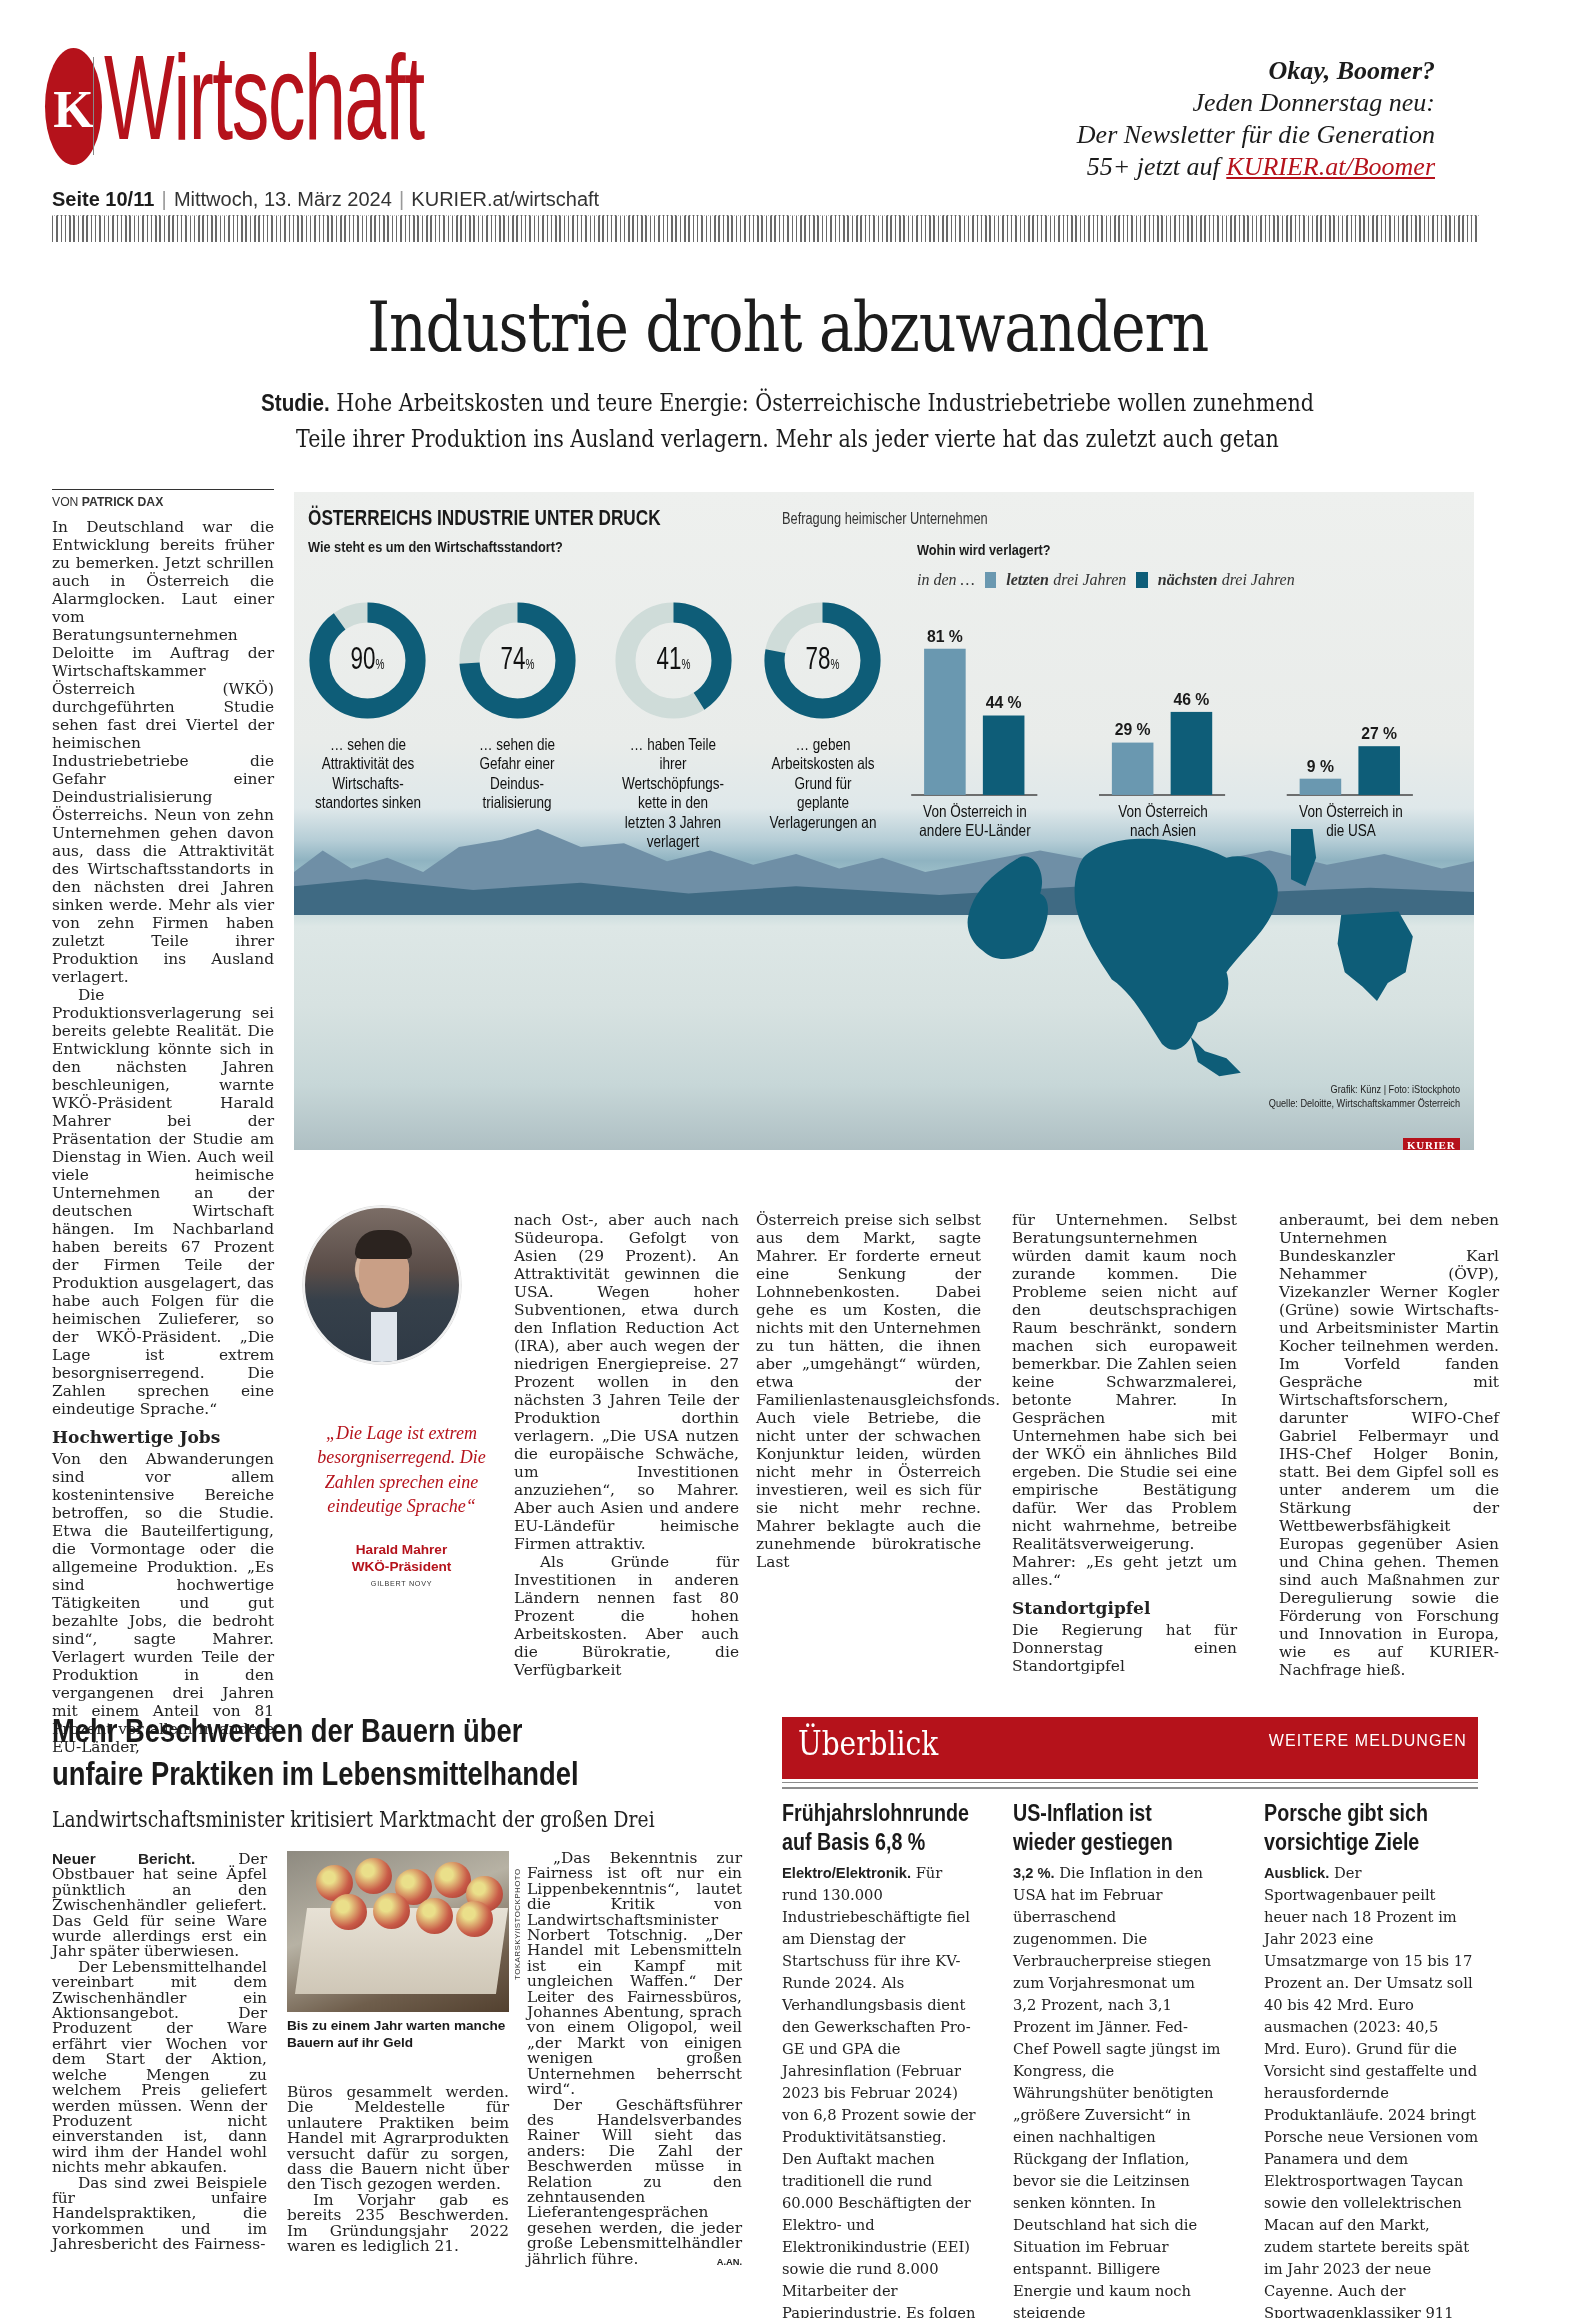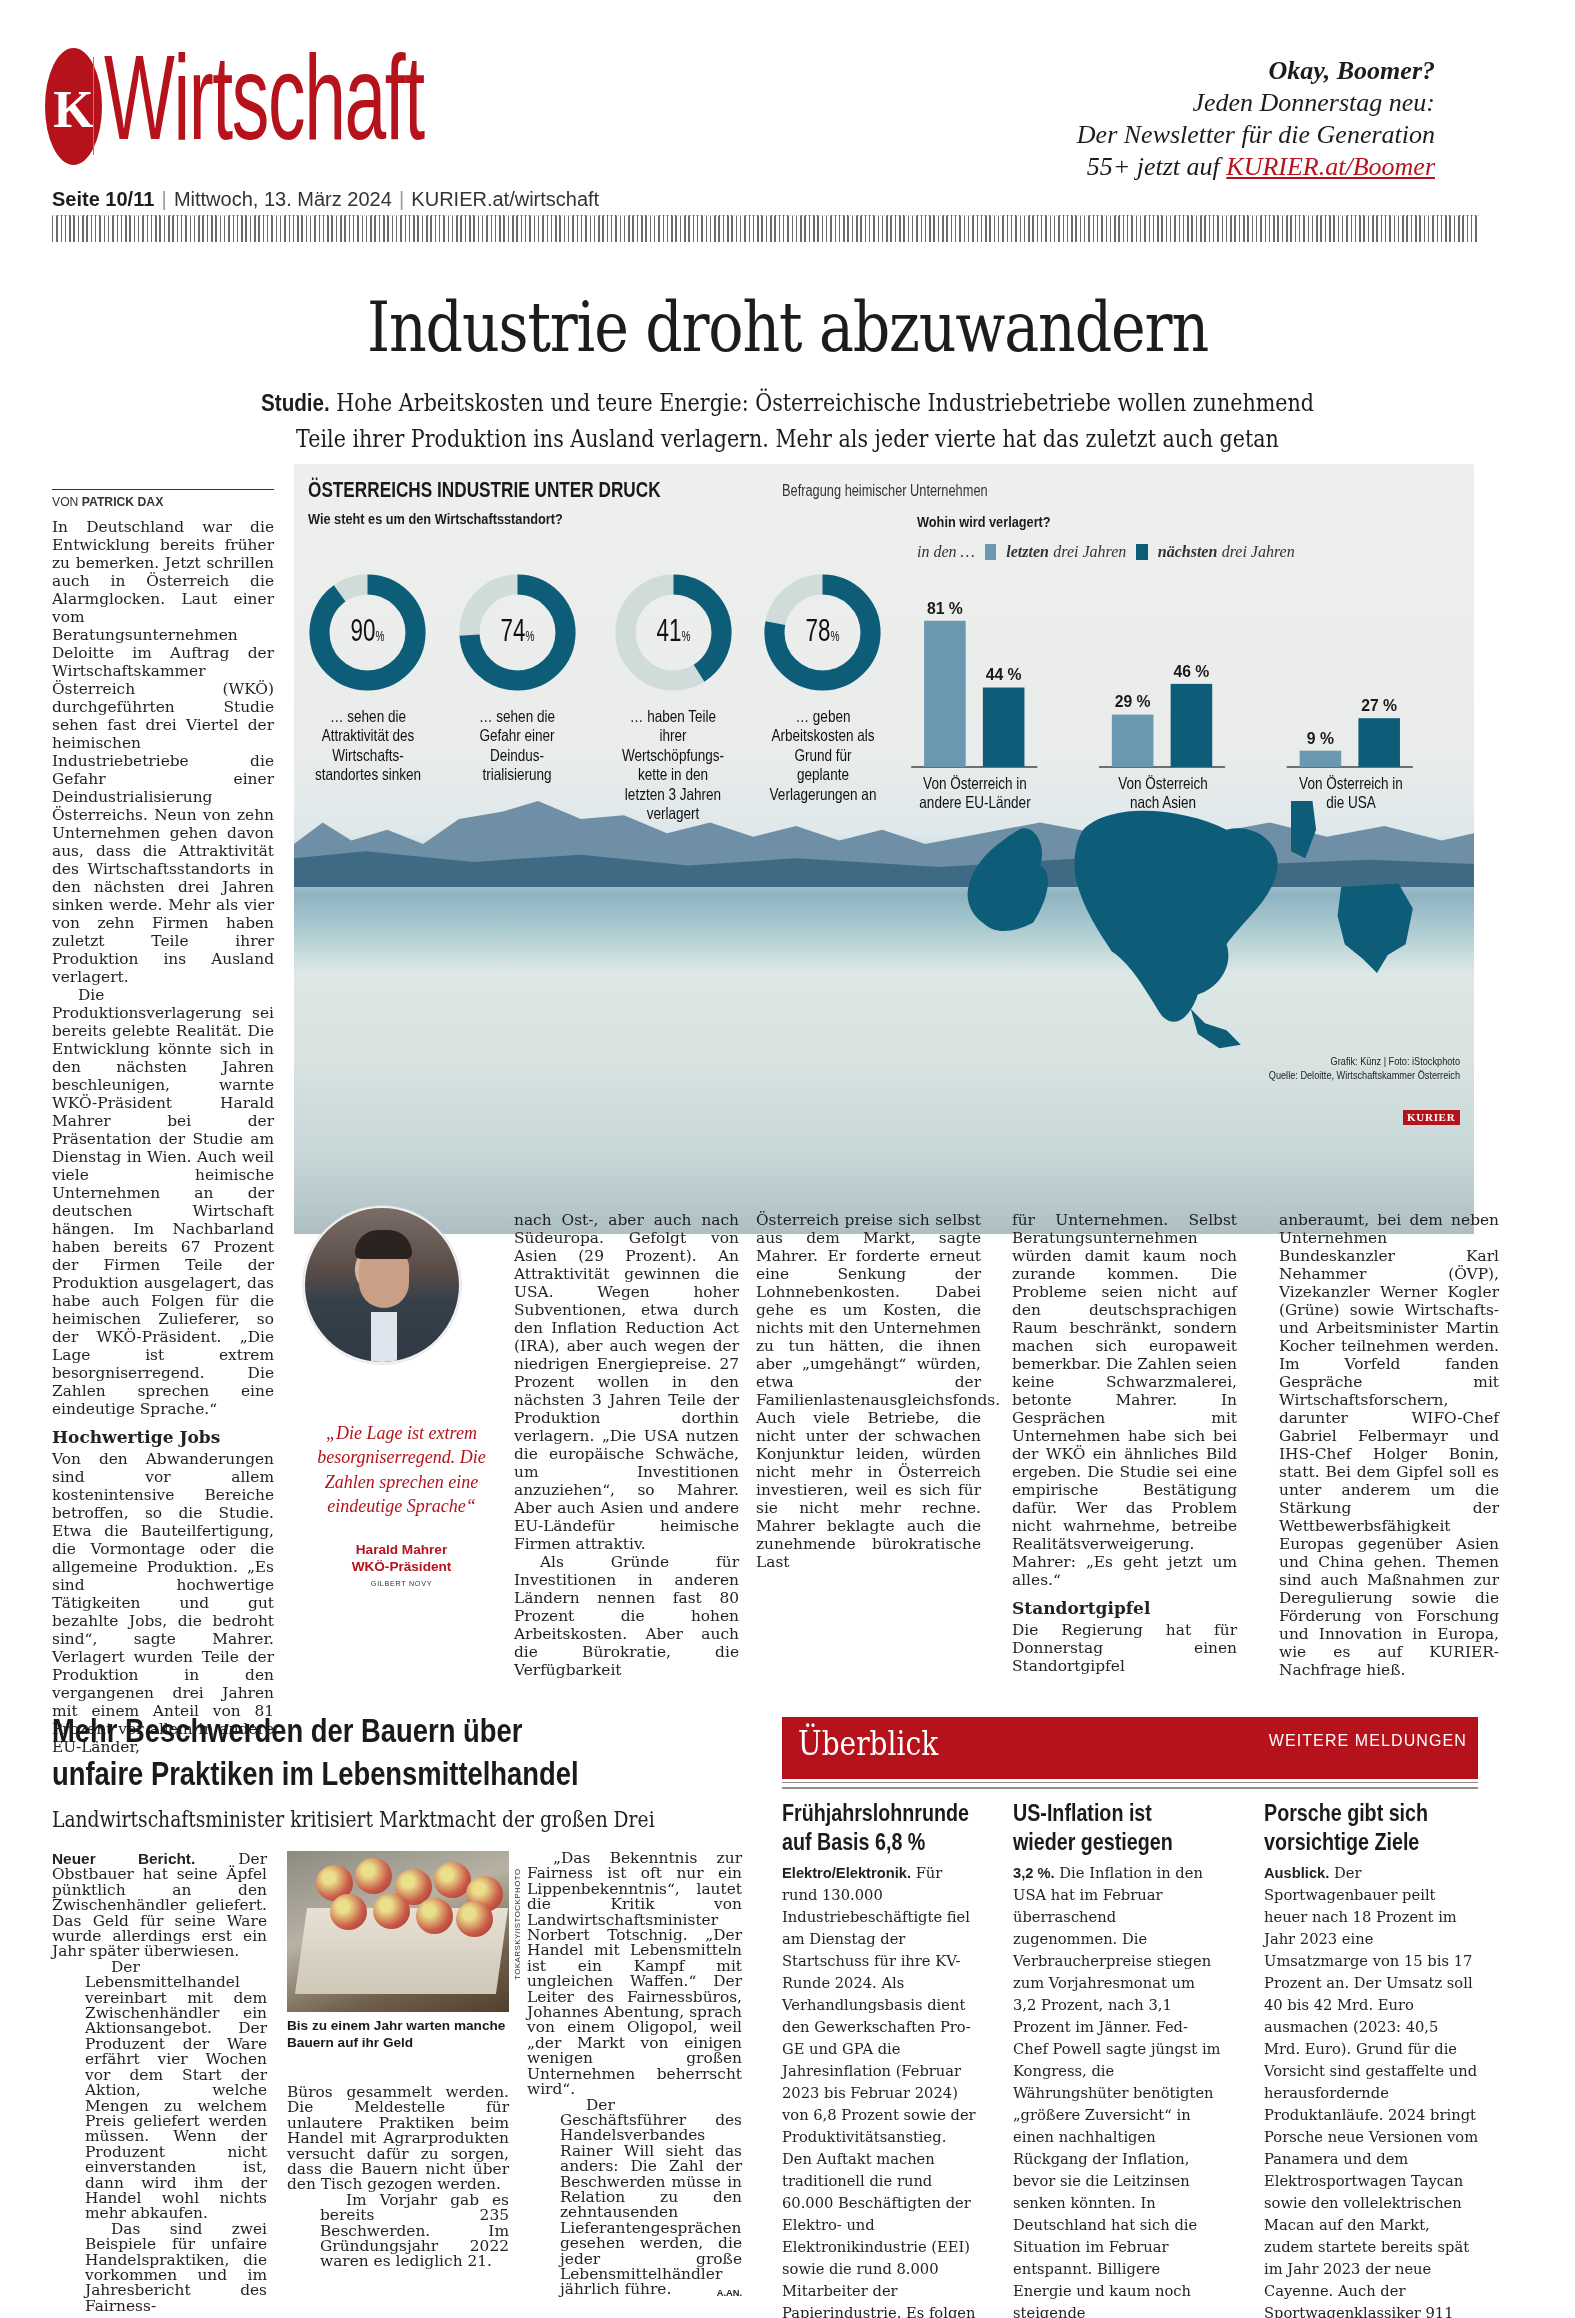--- a/index.html
+++ b/index.html
@@ -32,21 +32,21 @@
   .col { font-family:"DejaVu Serif", serif; font-size: 15.4px; line-height: 18px; text-align: justify; hyphens: manual; color:#222; }
   .col p { text-indent: 0; }
   .col p + p { text-indent: 26px; }
   .col h4 { font-family:"DejaVu Serif", serif; font-weight: bold; font-size: 17px; margin: 10px 0 4.3px; }
   #byline-rule { left: 52px; top: 489px; width: 222px; height: 1.4px; background:#333; }
   #byline { left: 52px; top: 495px; font-family:"Liberation Sans", sans-serif; font-size: 12.2px; color:#333; }
   #byline b { font-weight: bold; }
   #col1 { left: 52px; top: 518px; width: 222px; }
 
   
-  #infographic { left: 294px; top: 464px; width: 1180px; height: 770px; overflow:hidden;
+  #infographic { left: 294px; top: 492px; width: 1180px; height: 658px; overflow:hidden;
     background: linear-gradient(180deg, #eef0ee 0%, #e9ecea 38%, #dfe8ea 48%, #b5cdd6 53%, #8fb3c1 56%, #a8c9cf 60%, #dde7e6 66%, #d7e2e1 78%, #c7d7d8 90%, #aebfc3 100%); }
   #mountains { left: 0; top: 337px; width: 1180px; height: 86px; }
   #ig-title { left: 14.4px; top: 14.4px; font-family:"Liberation Sans", sans-serif; font-weight: bold; font-size: 21.5px; color:#1a1a1a; transform: scaleX(0.8); transform-origin:left top; white-space:nowrap; }
   #ig-subtitle { left: 488px; top: 18px; font-family:"Liberation Sans", sans-serif; font-size: 16px; color:#333; transform: scaleX(0.8); transform-origin:left top; white-space:nowrap; }
   #ig-q1 { left: 14.4px; top: 46px; font-family:"Liberation Sans", sans-serif; font-weight:bold; font-size: 15px; transform: scaleX(0.85); transform-origin:left top; white-space:nowrap; }
   .donut { position:absolute; top: 109px; width: 119px; height: 119px; }
   .donut svg { width:119px; height:119px; }
   .donut .val { position:absolute; left:0; top:39px; width:119px; text-align:center; font-family:"Liberation Sans", sans-serif; font-size: 32px; color:#111; transform: scaleX(0.7); }
   .donut .val small { font-size: 14.4px; }
   .donut-cap { position:absolute; top: 243px; width: 136px; text-align:center; font-family:"Liberation Sans", sans-serif; font-size: 16.5px; line-height: 19.4px; color:#111; transform: scaleX(0.82); transform-origin: center top; }
@@ -74,21 +74,21 @@
 
   #col2 { left: 514px; top: 1211px; width: 225px; }
   #col3 { left: 756px; top: 1211px; width: 225px; }
   #col4 { left: 1012px; top: 1211px; width: 225px; }
   #col5 { left: 1259px; top: 1211px; width: 220px; margin-left: 20px; }
 
   
   #b-headline { left: 52px; top: 1709px; width: 689px; font-family:"Liberation Sans", sans-serif; font-weight: bold; font-size: 33px; line-height: 43px; color:#1a1a1a; transform: scaleX(0.83); transform-origin:left top; white-space:nowrap; }
   #b-deck { left: 52px; top: 1807px; font-family:"DejaVu Serif", serif; font-size: 21.5px; color:#222; transform: scaleX(0.87); transform-origin:left top; white-space:nowrap; }
   .bcol { font-family:"DejaVu Serif", serif; font-size: 15.4px; line-height: 15.4px; text-align: justify; color:#222; }
-  .bcol p + p { text-indent: 26px; margin-left: 33px; }
+  .bcol p + p { text-indent: 26px; }
   #bcol1 { left: 52px; top: 1851px; width: 215px; }
   #apple-photo { left: 287px; top: 1851px; width: 222px; height: 161px; overflow:hidden;
     background: linear-gradient(160deg, #8e8a80 0%, #b7b2a4 40%, #6f5e4c 75%, #52402f 100%); }
   #apple-photo .crate { position:absolute; left: 14.4px; top: 57px; width: 201px; height: 86px; background: linear-gradient(180deg,#e7e1d5,#cfc7b7); transform: skewX(-8deg); }
   .apple { position:absolute; width: 37px; height: 36px; border-radius: 50%; background: radial-gradient(circle at 35% 35%, #eadf8a 0 18%, #c95b48 60%, #9a2f27 100%); }
   #photo-credit { left: 513px; top: 1851px; width: 10px; height: 129px; }
   #photo-credit span { position:absolute; left: 0; top: 0; transform: rotate(-90deg) translateX(-129px); transform-origin: left top; font-family:"Liberation Sans", sans-serif; font-size: 8px; color:#333; white-space:nowrap; letter-spacing: 0.4px; }
   #apple-caption { left: 287px; top: 2018px; width: 230px; font-family:"Liberation Sans", sans-serif; font-weight:bold; font-size: 13.6px; line-height: 16.5px; color:#1a1a1a; }
   #bcol2 { left: 287px; top: 2085px; width: 222px; }
   #bcol3 { left: 527px; top: 1851px; width: 215px; }

